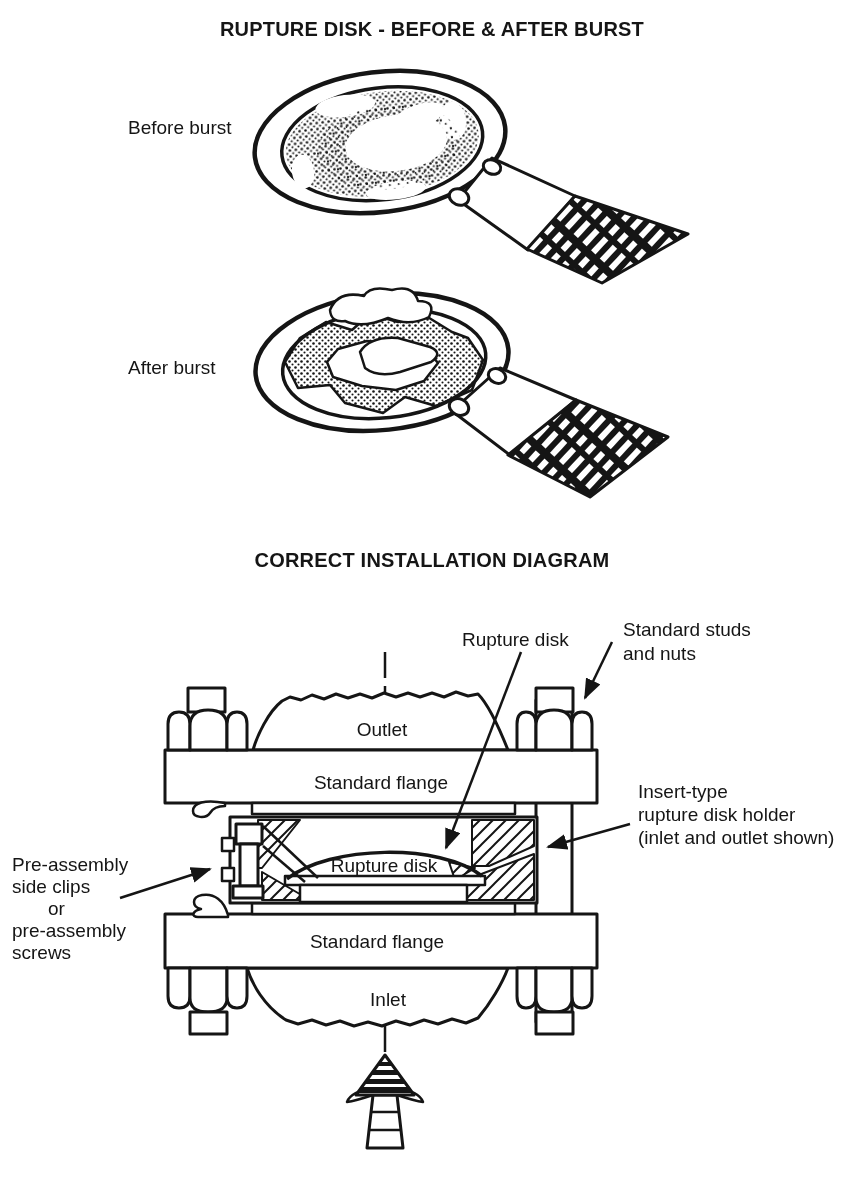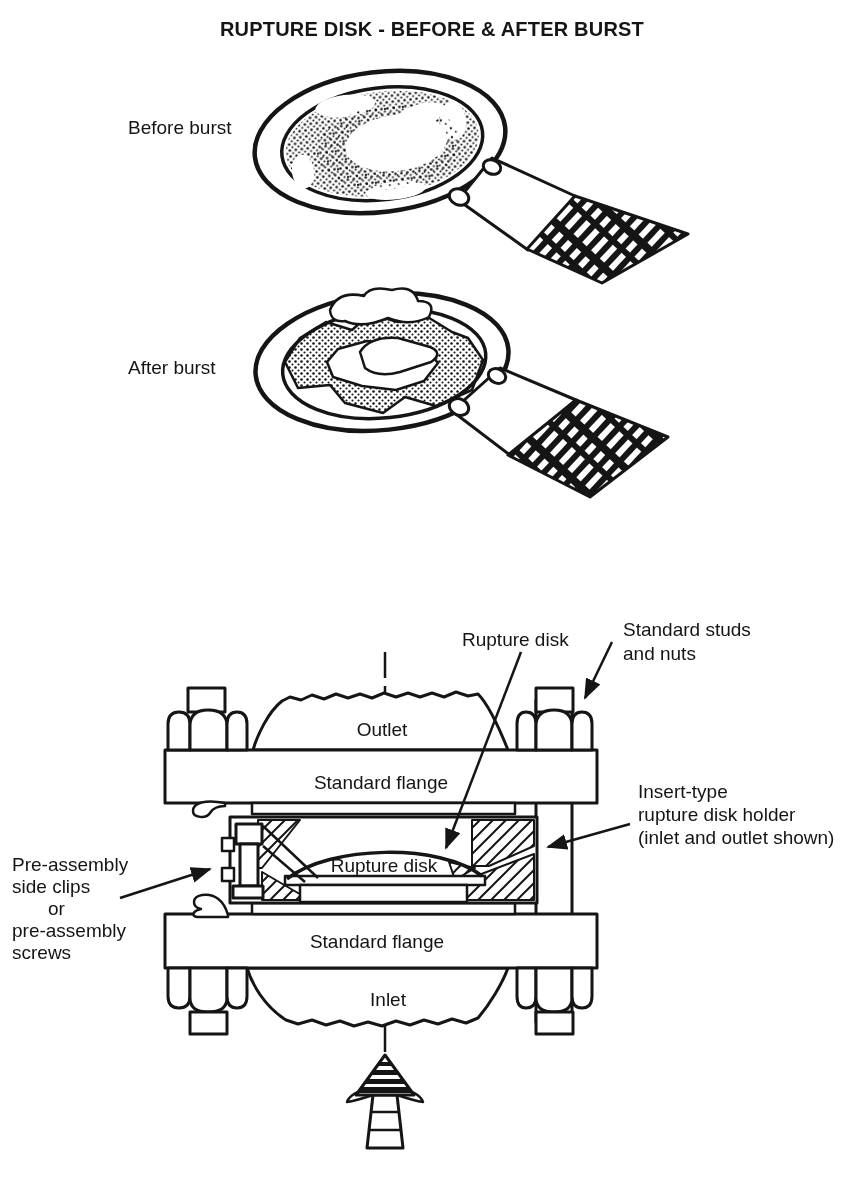--- a/index.html
+++ b/index.html
@@ -17,20 +17,21 @@
   svg text{font-family:"Liberation Sans",sans-serif;font-size:19px;fill:#151515;}
   svg text.ctr{text-anchor:middle;}
 </style>
 </head>
 <body>
 
 <div class="page">
 
   <div id="burst-title" class="stitle">RUPTURE DISK - BEFORE &amp; AFTER BURST</div>
 
+  <div id="install-title" class="stitle">CORRECT INSTALLATION DIAGRAM</div>
 
   <svg class="layer" width="864" height="1184" viewBox="0 0 864 1184">
     <defs>
       <pattern id="dotsDense" width="6" height="6" patternUnits="userSpaceOnUse">
         <circle cx="1.5" cy="1.5" r="1.3" fill="#151515"></circle>
         <circle cx="4.5" cy="4.5" r="1.05" fill="#151515"></circle>
       </pattern>
       <pattern id="dotsMed" width="9" height="9" patternUnits="userSpaceOnUse">
         <circle cx="2" cy="2" r="1.15" fill="#151515"></circle>
         <circle cx="6.5" cy="6" r="0.9" fill="#151515"></circle>

